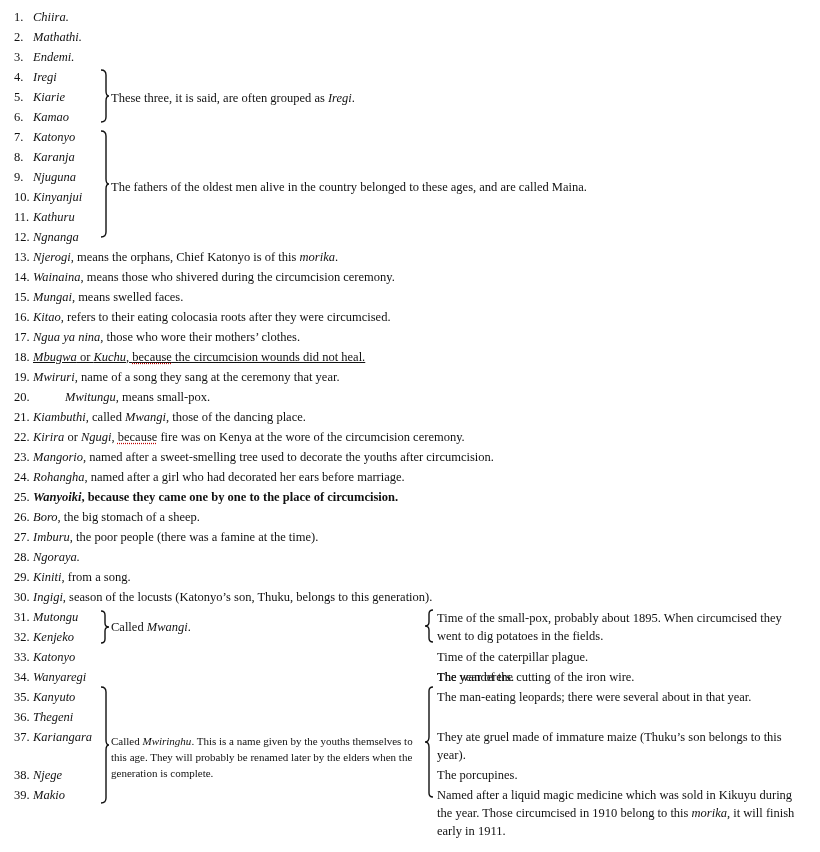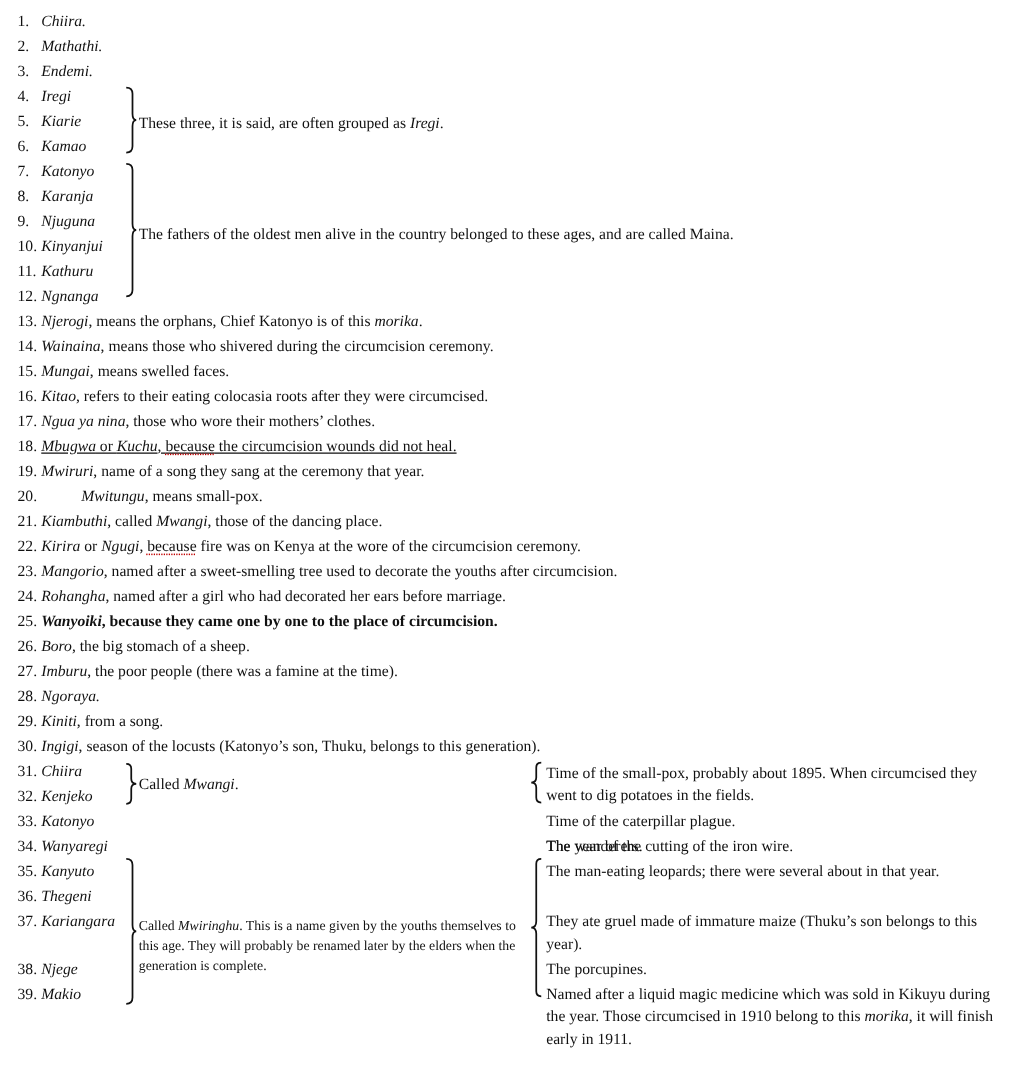--- a/index.html
+++ b/index.html
@@ -167,21 +167,21 @@
     </div>
     <div class="row" style="top: 587px;">
       <span class="num">30.</span>
       <span class="name" style="font-style: normal;"><i>Ingigi</i><span>, season of the locusts (Katonyo’s son, Thuku, belongs to this generation).</span></span>
     </div>
   </div>
 
 <div id="recent-rows">
     <div class="row" style="top: 607px;">
       <span class="num">31.</span>
-      <span class="name">Chiira</span>
+      <span class="name">Mutongu</span>
     </div>
     <div class="row" style="top: 627px;">
       <span class="num">32.</span>
       <span class="name">Kenjeko</span>
     </div>
     <div class="row" style="top: 647px;">
       <span class="num">33.</span>
       <span class="name">Katonyo</span>
     </div>
     <div class="row" style="top: 667px;">

